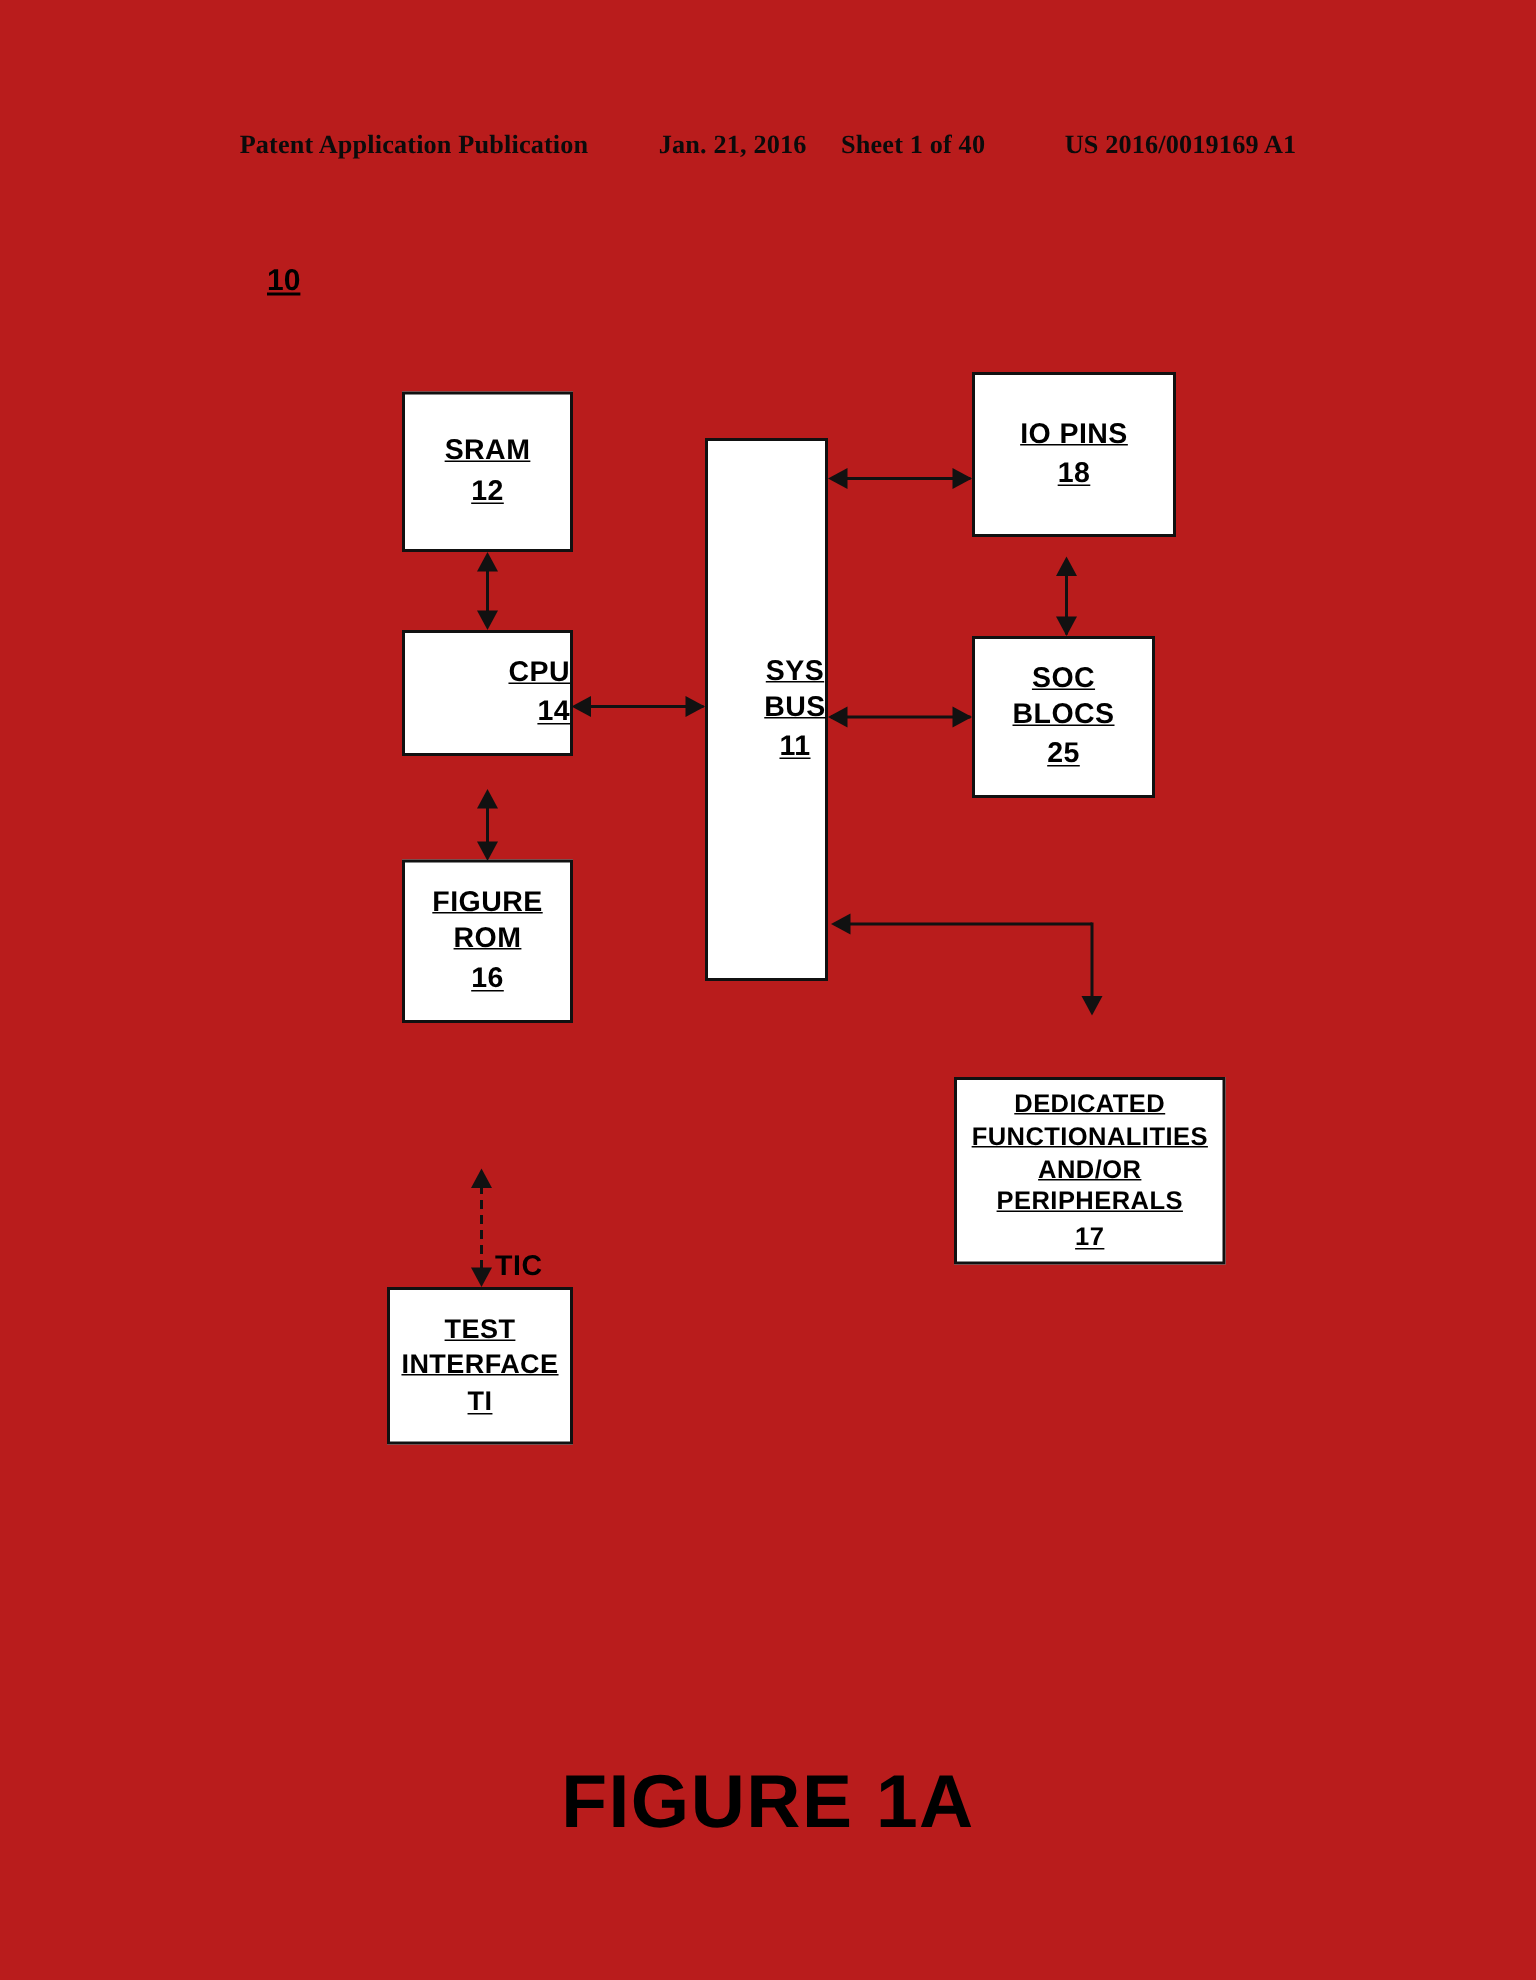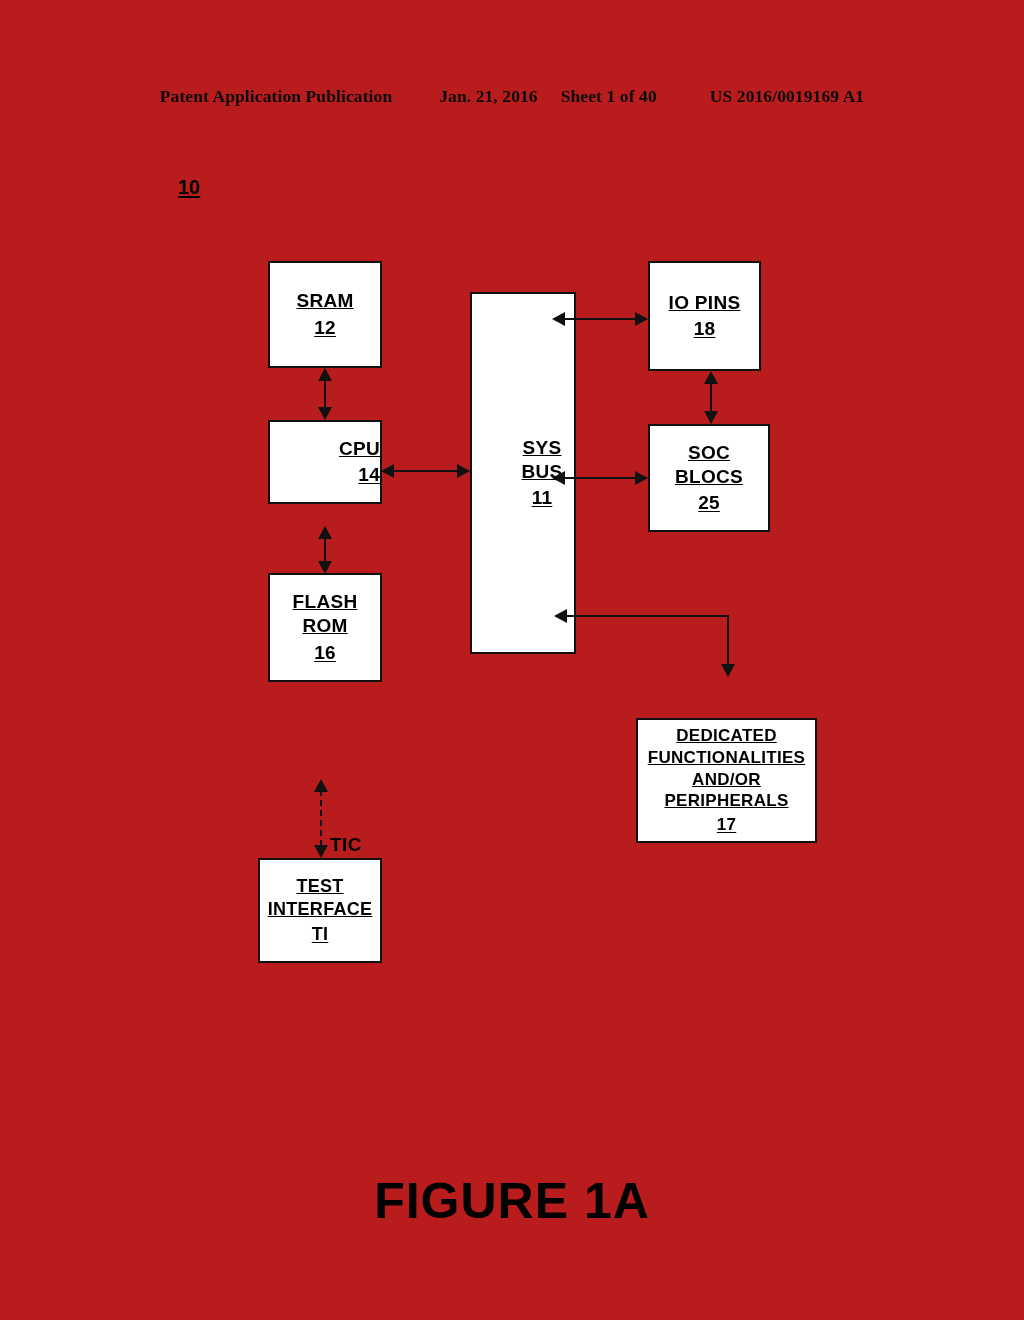--- a/index.html
+++ b/index.html
@@ -70,22 +70,22 @@
     display: block;
     text-decoration: underline;
     text-underline-offset: 2px;
     margin-top: 2px;
   }
 
   
   #box-sram      { left: 268px; top: 261px; width: 114px; height: 107px; font-size: 19px; }
   #box-cpu       { left: 268px; top: 420px; width: 114px; height: 84px; font-size: 19px; align-items: flex-end; }
   #box-flash     { left: 268px; top: 573px; width: 114px; height: 109px; font-size: 19px; }
-  #box-sysbus    { left: 470px; top: 292px; width: 106px;  height: 362px; font-size: 19px; padding-left: 38px; }
-  #box-iopins    { left: 648px; top: 261px; width: 113px; height: 110px; font-size: 19px; }
+  #box-sysbus    { left: 470px; top: 292px; width: 82px;  height: 362px; font-size: 19px; padding-left: 38px; }
+  #box-iopins    { left: 648px; top: 248px; width: 136px; height: 110px; font-size: 19px; }
   #box-socblocs  { left: 648px; top: 424px; width: 122px; height: 108px; font-size: 19px; }
   #box-dedicated { left: 636px; top: 679px; width: 181px; height: 125px; font-size: 17px; margin-top: 39px; }
   #box-testif    { left: 258px; top: 858px; width: 124px; height: 105px; font-size: 18px; }
 
   
   .ln-h {                      
     position: absolute;
     height: 0;
     border-top: 2px solid #111111;
   }
@@ -151,21 +151,21 @@
     <span class="ln">SRAM</span>
     <span class="num">12</span>
   </div>
 
   <div class="blk" id="box-cpu">
     <span class="ln">CPU</span>
     <span class="num">14</span>
   </div>
 
   <div class="blk" id="box-flash">
-    <span class="ln">FLASH</span>
+    <span class="ln">FIGURE</span>
     <span class="ln">ROM</span>
     <span class="num">16</span>
   </div>
 
   <div class="blk" id="box-sysbus">
     <span class="ln">SYS</span>
     <span class="ln">BUS</span>
     <span class="num">11</span>
   </div>
 

